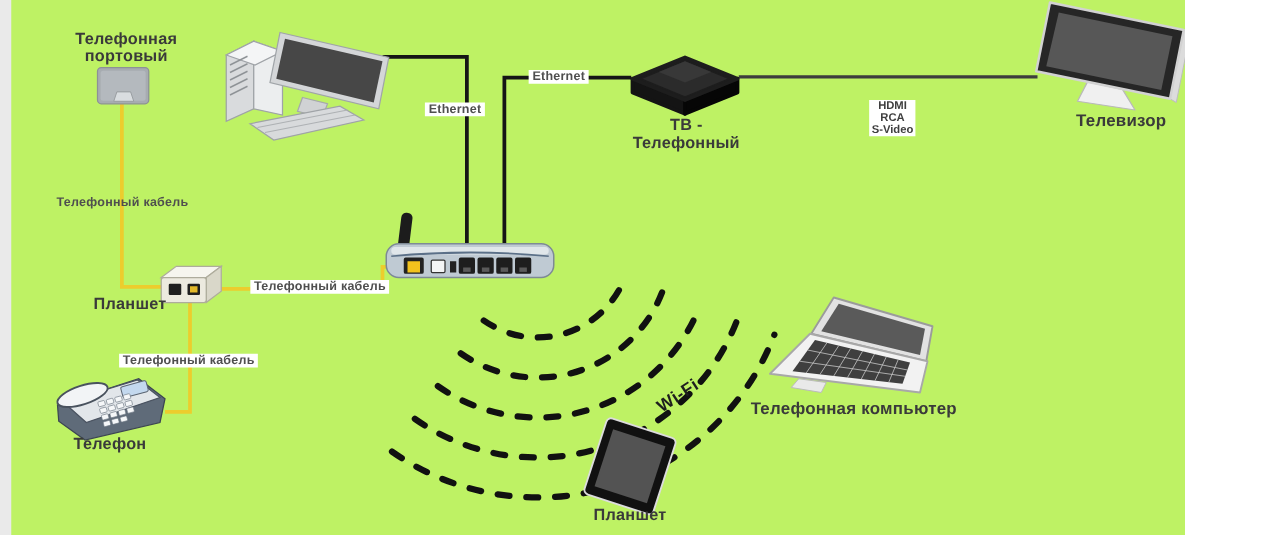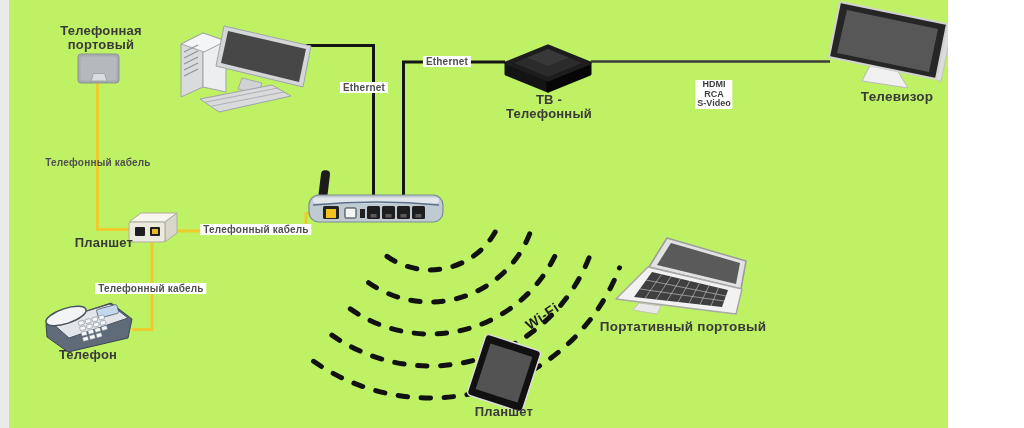--- a/index.html
+++ b/index.html
@@ -197,16 +197,16 @@
   <div class="lbl av" style="left:714px;top:44px;margin-top:36px;">
     <span class="l2">HDMI</span>
     <span class="l2">RCA</span>
     <span class="l2">S-Video</span>
   </div>
 
   <div class="lbl dev dev-lg" style="left:897px;top:90px;">Телевизор</div>
 
   <div class="wifi" style="left:542px;top:316px;">Wi-Fi</div>
 
-  <div class="lbl dev dev-lg" style="left:683px;top:320px;">Портативный портовый</div>
+  <div class="lbl dev dev-lg" style="left:683px;top:320px;">Телефонная компьютер</div>
 
   <div class="lbl dev" style="left:504px;top:405px;">Планшет</div>
 </div>
 
 </body></html>

